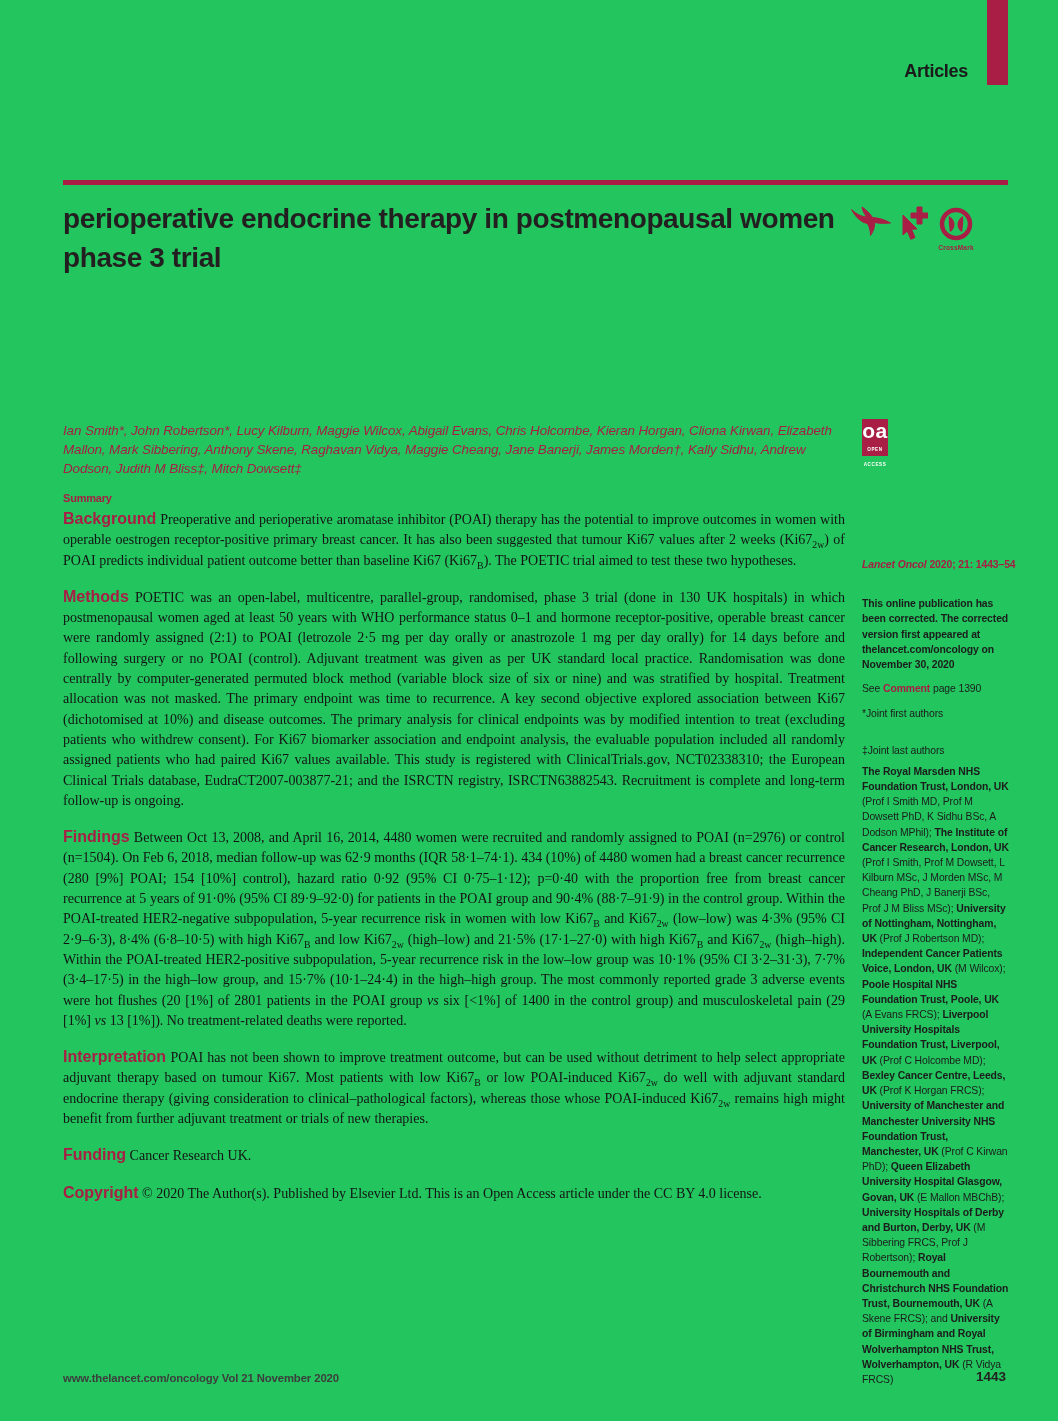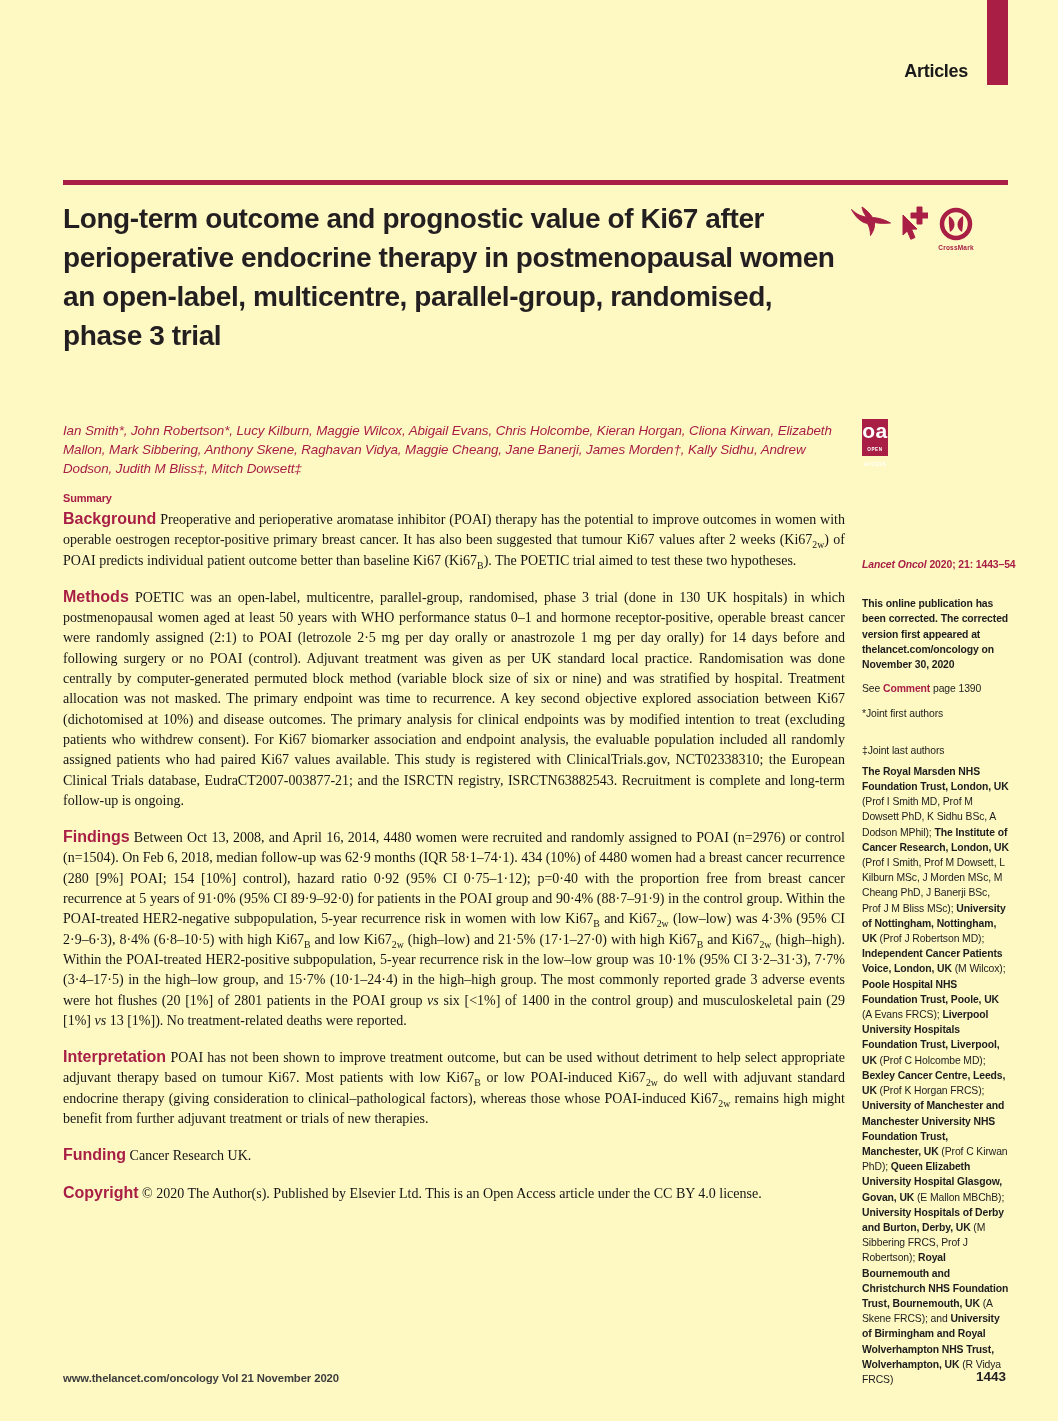--- a/index.html
+++ b/index.html
@@ -1,18 +1,18 @@
 <!DOCTYPE html>
 <html><head>
 <meta charset="utf-8">
 <style>
   * { margin:0; padding:0; box-sizing:border-box; }
   html,body { background:#ffffff; }
   .page {
-    position:relative; width:1058px; height:1421px; background:#fef9c3;
+    position:relative; width:1058px; height:1421px; background:#22c55e;
     overflow:hidden; font-family:"Liberation Sans", sans-serif; color:#161616;
   }
   .corner-bar { position:absolute; left:987px; top:0; width:21px; height:85px; background:#A81E45; }
   .articles-label {
     position:absolute; top:61px; right:90px; font-size:18px; font-weight:bold;
     color:#1a1a1a; letter-spacing:-0.3px;
   }
   .top-rule { position:absolute; left:63px; top:180px; width:945px; height:5px; background:#A81E45; }
 
   .title {
@@ -58,23 +58,21 @@
 </head>
 <body>
 
 <div class="page">
 
   <div class="corner-bar"></div>
   <div class="articles-label">Articles</div>
   <div class="top-rule"></div>
 
   <h1 class="title">
-    <div>Long-term outcome and prognostic value of Ki67 after</div>
     <div>perioperative endocrine therapy in postmenopausal women</div>
-    <div>an open-label, multicentre, parallel-group, randomised,</div>
     <div>phase 3 trial</div>
   </h1>
 
   <div class="title-icons">
     <span>
       <svg width="40" height="30" viewBox="0 0 40 30">
         <path d="M0.5 3.5 C6 8.5 10.5 10.5 15.5 11 C13 7.5 11.5 4.5 11 1 C15.5 4 19 7.5 21.5 11.5 C28 12 33.5 13.5 39.5 17 C33.5 17.5 28.5 17.5 23.5 16.5 C24 21 22.5 25 19.5 29.5 C19.5 25 18.5 21 16.5 17.5 C10 16.5 4.5 11 0.5 3.5 Z"></path>
       </svg>
     </span>
     <span>

